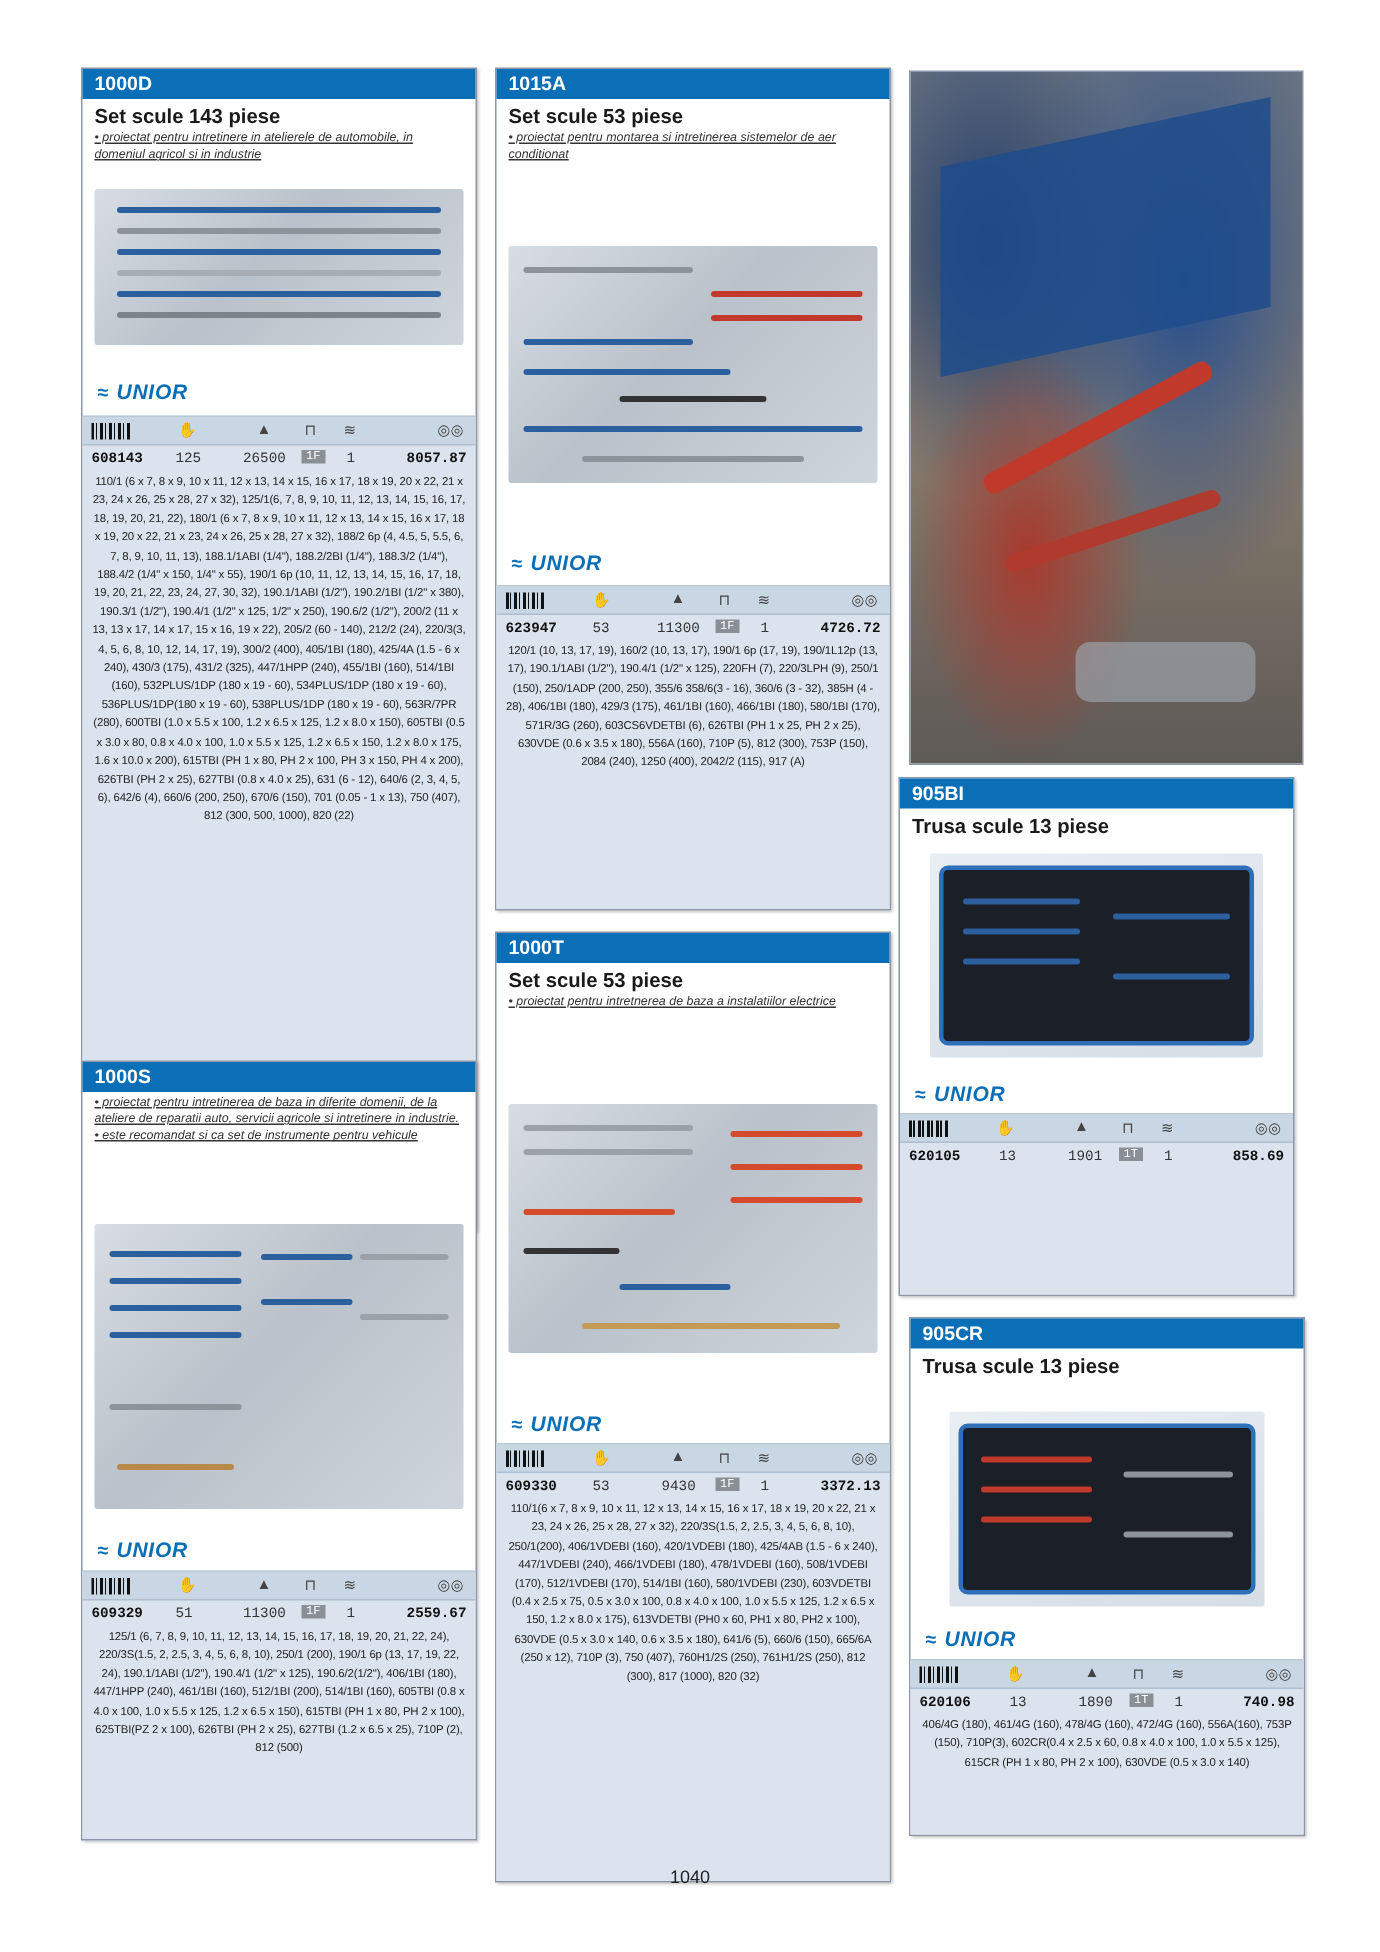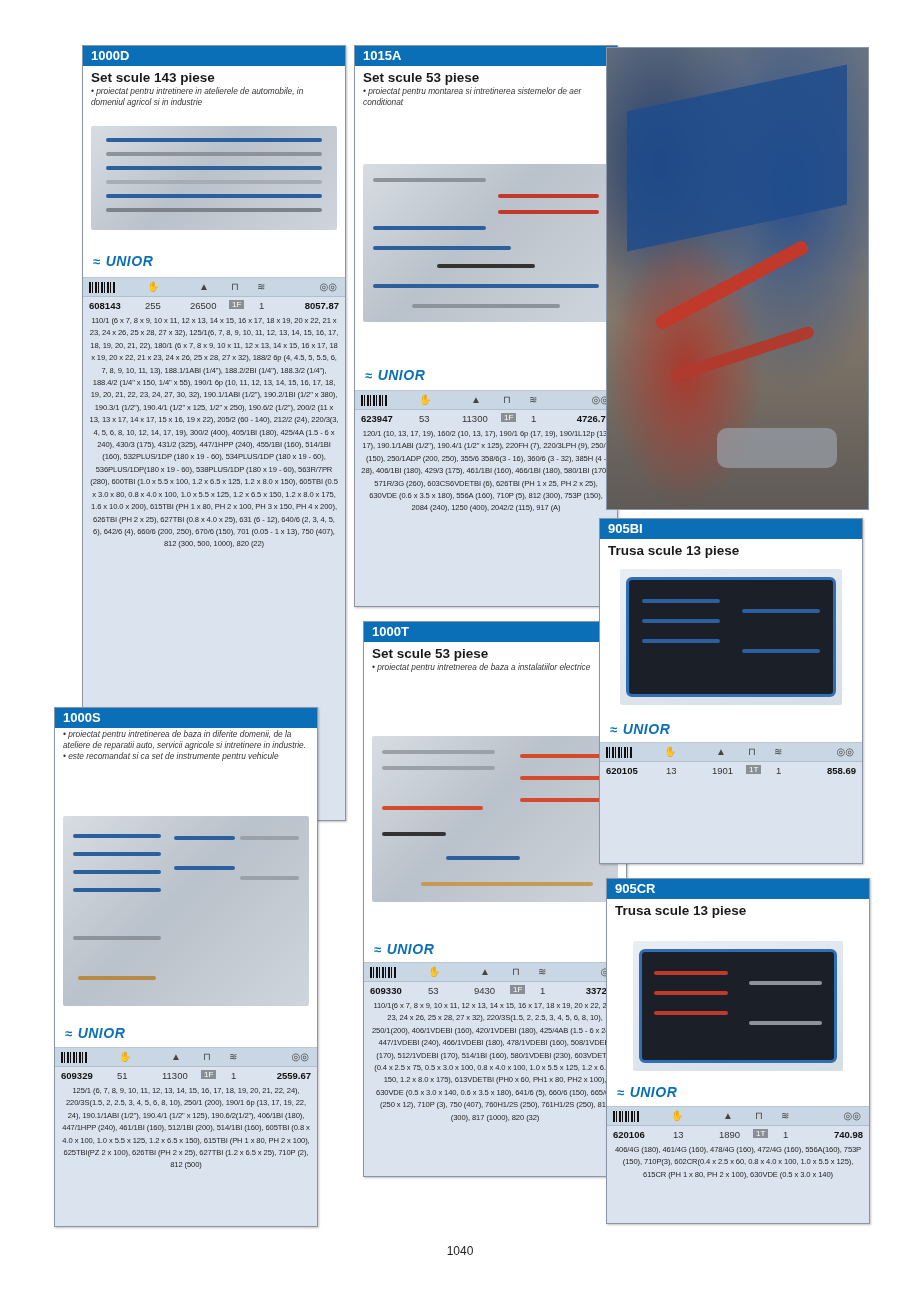--- a/index.html
+++ b/index.html
@@ -26,20 +26,21 @@
     font-weight: bold;
     padding: 4px 8px 0 8px;
     color: #1a1a1a;
   }
   .card-desc {
     font-size: 8.3px;
     font-style: italic;
     color: #333;
     padding: 1px 8px 0 8px;
     line-height: 1.35;
+    text-decoration: underline;
   }
   .photo {
     position: absolute;
     left: 8px; right: 8px;
     border-radius: 2px;
     overflow: hidden;
   }
   .photo-gray { background: linear-gradient(135deg, #d8dde3 0%, #b9c1ca 45%, #cfd5dc 100%); }
   .photo-blue { background: linear-gradient(160deg, #e9eef3 0%, #d5dde5 100%); }
   .tool-row { position: absolute; left: 6%; right: 6%; height: 4px; border-radius: 2px; }
@@ -76,21 +77,21 @@
   .barcode {
     position: absolute; top: 4px; left: 6px; width: 26px; height: 11px;
     background: repeating-linear-gradient(90deg, #111 0 2px, transparent 2px 3px, #111 3px 4px, transparent 4px 6px);
   }
   .vals {
     height: 16px;
     position: relative;
     font-size: 9.5px;
     color: #333;
   }
-  .vals span { position: absolute; top: 3px; }
+  .vals span { position: absolute; top: 3px; font-family: Liberation Mono, monospace; }
   .vals .code { left: 6px; font-weight: bold; color: #111; }
   .vals .price { right: 6px; font-weight: bold; color: #111; }
   .vals .badge {
     background: #8a8f96; color: #fff; font-size: 8px; padding: 0 3px; top: 3px;
   }
   .content {
     font-size: 7.6px;
     line-height: 12.4px;
     color: #222;
     padding: 2px 6px 4px 6px;
@@ -113,21 +114,21 @@
     position: absolute;
     left: 0; width: 920px; top: 1244px;
     text-align: center;
     font-size: 12px;
     color: #222;
   }
 </style>
 </head>
 <body>
 
-<div class="card" style="left:54px; top:45px; width:264px; height:776px;margin-left:28px;">
+<div class="card" style="left:54px; top:45px; width:264px; height:776px;">
   <div class="card-head">1000D</div>
   <div class="card-title">Set scule 143 piese</div>
   <div class="card-desc">• proiectat pentru intretinere in atelierele de automobile, in domeniul agricol si in industrie</div>
   <div class="photo photo-gray" style="top:80px; height:104px;">
     <div class="tool-row" style="top:12px; background:#2c5f9e;"></div>
     <div class="tool-row" style="top:26px; background:#8d939b;"></div>
     <div class="tool-row" style="top:40px; background:#2c5f9e;"></div>
     <div class="tool-row" style="top:54px; background:#a7adb5;"></div>
     <div class="tool-row" style="top:68px; background:#2c5f9e;"></div>
     <div class="tool-row" style="top:82px; background:#7d838b;"></div>
@@ -140,21 +141,21 @@
     <div class="icon-row">
       <div class="barcode"></div>
       <span style="left:64px;">✋</span>
       <span style="left:116px;">▲</span>
       <span style="left:148px;">⊓</span>
       <span style="left:174px;">≋</span>
       <span style="right:8px;">◎◎</span>
     </div>
     <div class="vals">
       <span class="code">608143</span>
-      <span style="left:62px;">255</span>
+      <span style="left:62px;">125</span>
       <span style="left:107px;">26500</span>
       <span class="badge" style="left:146px;">1F</span>
       <span style="left:176px;">1</span>
       <span class="price">8057.87</span>
     </div>
     <div class="content">110/1 (6 x 7, 8 x 9, 10 x 11, 12 x 13, 14 x 15, 16 x 17, 18 x 19, 20 x 22, 21 x 23, 24 x 26, 25 x 28, 27 x 32), 125/1(6, 7, 8, 9, 10, 11, 12, 13, 14, 15, 16, 17, 18, 19, 20, 21, 22), 180/1 (6 x 7, 8 x 9, 10 x 11, 12 x 13, 14 x 15, 16 x 17, 18 x 19, 20 x 22, 21 x 23, 24 x 26, 25 x 28, 27 x 32), 188/2 6p (4, 4.5, 5, 5.5, 6, 7, 8, 9, 10, 11, 13), 188.1/1ABI (1/4"), 188.2/2BI (1/4"), 188.3/2 (1/4"), 188.4/2 (1/4" x 150, 1/4" x 55), 190/1 6p (10, 11, 12, 13, 14, 15, 16, 17, 18, 19, 20, 21, 22, 23, 24, 27, 30, 32), 190.1/1ABI (1/2"), 190.2/1BI (1/2" x 380), 190.3/1 (1/2"), 190.4/1 (1/2" x 125, 1/2" x 250), 190.6/2 (1/2"), 200/2 (11 x 13, 13 x 17, 14 x 17, 15 x 16, 19 x 22), 205/2 (60 - 140), 212/2 (24), 220/3(3, 4, 5, 6, 8, 10, 12, 14, 17, 19), 300/2 (400), 405/1BI (180), 425/4A (1.5 - 6 x 240), 430/3 (175), 431/2 (325), 447/1HPP (240), 455/1BI (160), 514/1BI (160), 532PLUS/1DP (180 x 19 - 60), 534PLUS/1DP (180 x 19 - 60), 536PLUS/1DP(180 x 19 - 60), 538PLUS/1DP (180 x 19 - 60), 563R/7PR (280), 600TBI (1.0 x 5.5 x 100, 1.2 x 6.5 x 125, 1.2 x 8.0 x 150), 605TBI (0.5 x 3.0 x 80, 0.8 x 4.0 x 100, 1.0 x 5.5 x 125, 1.2 x 6.5 x 150, 1.2 x 8.0 x 175, 1.6 x 10.0 x 200), 615TBI (PH 1 x 80, PH 2 x 100, PH 3 x 150, PH 4 x 200), 626TBI (PH 2 x 25), 627TBI (0.8 x 4.0 x 25), 631 (6 - 12), 640/6 (2, 3, 4, 5, 6), 642/6 (4), 660/6 (200, 250), 670/6 (150), 701 (0.05 - 1 x 13), 750 (407), 812 (300, 500, 1000), 820 (22)</div>
   </div>
 </div>
 
 <div class="card" style="left:54px; top:707px; width:264px; height:520px;">
@@ -191,21 +192,21 @@
       <span style="left:62px;">51</span>
       <span style="left:107px;">11300</span>
       <span class="badge" style="left:146px;">1F</span>
       <span style="left:176px;">1</span>
       <span class="price">2559.67</span>
     </div>
     <div class="content">125/1 (6, 7, 8, 9, 10, 11, 12, 13, 14, 15, 16, 17, 18, 19, 20, 21, 22, 24), 220/3S(1.5, 2, 2.5, 3, 4, 5, 6, 8, 10), 250/1 (200), 190/1 6p (13, 17, 19, 22, 24), 190.1/1ABI (1/2"), 190.4/1 (1/2" x 125), 190.6/2(1/2"), 406/1BI (180), 447/1HPP (240), 461/1BI (160), 512/1BI (200), 514/1BI (160), 605TBI (0.8 x 4.0 x 100, 1.0 x 5.5 x 125, 1.2 x 6.5 x 150), 615TBI (PH 1 x 80, PH 2 x 100), 625TBI(PZ 2 x 100), 626TBI (PH 2 x 25), 627TBI (1.2 x 6.5 x 25), 710P (2), 812 (500)</div>
   </div>
 </div>
 
-<div class="card" style="left:330px; top:45px; width:264px; height:562px;margin-left:24px;">
+<div class="card" style="left:330px; top:45px; width:264px; height:562px;">
   <div class="card-head">1015A</div>
   <div class="card-title">Set scule 53 piese</div>
   <div class="card-desc">• proiectat pentru montarea si intretinerea sistemelor de aer conditionat</div>
   <div class="photo photo-gray" style="top:118px; height:158px;">
     <div class="tool-row" style="top:14px; left:4%; right:50%; background:#8d939b;"></div>
     <div class="tool-row" style="top:30px; left:55%; right:4%; background:#c0392b;"></div>
     <div class="tool-row" style="top:46px; left:55%; right:4%; background:#c0392b;"></div>
     <div class="tool-row" style="top:62px; left:4%; right:50%; background:#2c5f9e;"></div>
     <div class="tool-row" style="top:82px; left:4%; right:40%; background:#2c5f9e;"></div>
     <div class="tool-row" style="top:100px; left:30%; right:30%; background:#333;"></div>
@@ -230,21 +231,21 @@
       <span style="left:64px;">53</span>
       <span style="left:107px;">11300</span>
       <span class="badge" style="left:146px;">1F</span>
       <span style="left:176px;">1</span>
       <span class="price">4726.72</span>
     </div>
     <div class="content">120/1 (10, 13, 17, 19), 160/2 (10, 13, 17), 190/1 6p (17, 19), 190/1L12p (13, 17), 190.1/1ABI (1/2"), 190.4/1 (1/2" x 125), 220FH (7), 220/3LPH (9), 250/1 (150), 250/1ADP (200, 250), 355/6 358/6(3 - 16), 360/6 (3 - 32), 385H (4 - 28), 406/1BI (180), 429/3 (175), 461/1BI (160), 466/1BI (180), 580/1BI (170), 571R/3G (260), 603CS6VDETBI (6), 626TBI (PH 1 x 25, PH 2 x 25), 630VDE (0.6 x 3.5 x 180), 556A (160), 710P (5), 812 (300), 753P (150), 2084 (240), 1250 (400), 2042/2 (115), 917 (A)</div>
   </div>
 </div>
 
-<div class="card" style="left:330px; top:621px; width:264px; height:556px;margin-left:33px;">
+<div class="card" style="left:330px; top:621px; width:264px; height:634px;">
   <div class="card-head">1000T</div>
   <div class="card-title">Set scule 53 piese</div>
   <div class="card-desc">• proiectat pentru intretnerea de baza a instalatiilor electrice</div>
   <div class="photo photo-gray" style="top:114px; height:166px;">
     <div class="tool-row" style="top:14px; left:4%; right:50%; background:#9aa1a9;"></div>
     <div class="tool-row" style="top:30px; left:4%; right:50%; background:#9aa1a9;"></div>
     <div class="tool-row" style="top:18px; left:60%; right:4%; background:#d64a2c;"></div>
     <div class="tool-row" style="top:40px; left:60%; right:4%; background:#d64a2c;"></div>
     <div class="tool-row" style="top:62px; left:60%; right:4%; background:#d64a2c;"></div>
     <div class="tool-row" style="top:70px; left:4%; right:55%; background:#d64a2c;"></div>

